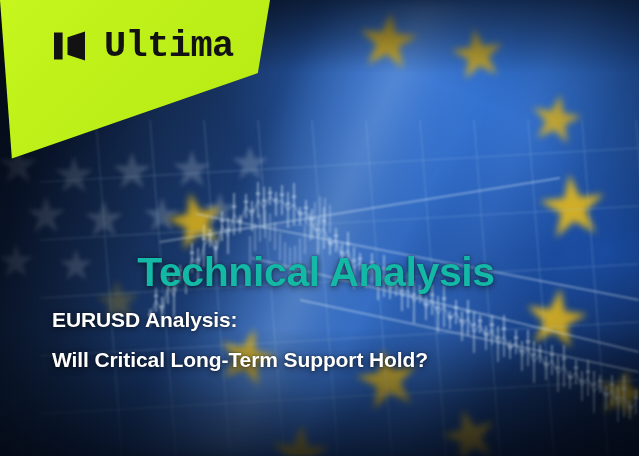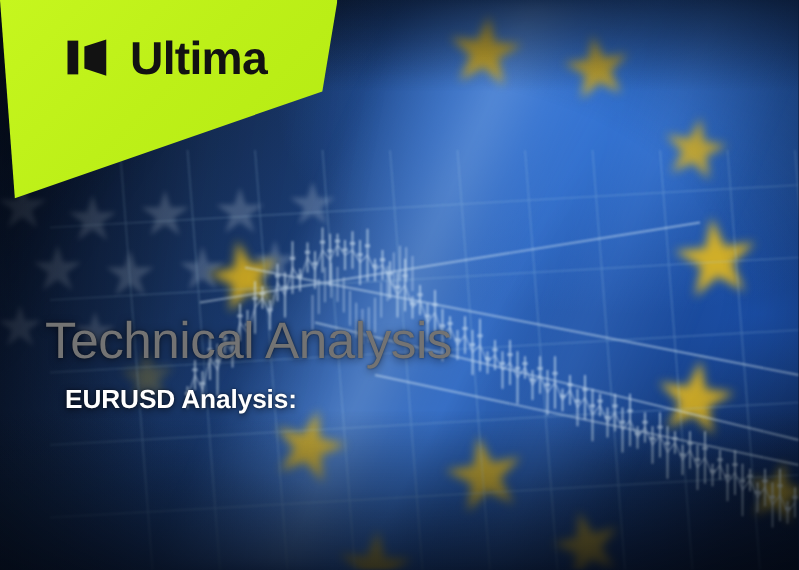--- a/index.html
+++ b/index.html
@@ -76,46 +76,47 @@
   #logo-lockup {
     position: absolute;
     left: 52px; top: 26px;
     display: flex;
     align-items: center;
     gap: 12px;
     z-index: 7;
   }
   #logo-mark { display: block; }
   #logo-wordmark {
-    font-family: Liberation Sans, sans-serif;
+    font-family: Liberation Mono, monospace;
     font-size: 37px;
     font-weight: 700;
     letter-spacing: -0.6px;
     color: #121212;
     line-height: 1;
     white-space: nowrap;
   }
 
   
   #headline-block {
     position: absolute;
     left: 36px;
     top: 252px;
     z-index: 8;
     width: 560px;
   }
   #headline-title {
     font-size: 41px;
-    font-weight: 400;
-    color: #737373;
+    font-weight: 700;
+    color: #14b8a6;
     letter-spacing: -0.4px;
     line-height: 1.0;
     margin: 0 0 16px 0;
     text-shadow: 0 2px 7px rgba(0,0,0,0.55), 0 0 2px rgba(0,0,0,0.5);
     white-space: nowrap;
+    text-align: center;
   }
   .headline-sub {
     font-size: 21px;
     font-weight: 700;
     color: #ffffff;
     letter-spacing: -0.1px;
     line-height: 1.0;
     margin: 16px;
     text-shadow: 0 2px 6px rgba(0,0,0,0.62), 0 0 2px rgba(0,0,0,0.5);
     white-space: nowrap;
@@ -396,15 +397,16 @@
     <svg id="logo-mark" width="40" height="40" viewBox="0 0 40 40">
       <rect x="2" y="6.5" width="8.6" height="27" fill="#121212"></rect>
       <path d="M15.5 11.2 L33 5.5 L33 34.5 L15.5 28.8 Z" fill="#121212"></path>
     </svg>
     <div id="logo-wordmark">Ultima</div>
   </div>
 
   <div id="headline-block">
     <h1 id="headline-title">Technical Analysis</h1>
     <p id="headline-sub-1" class="headline-sub">EURUSD Analysis:</p>
+    <p id="headline-sub-2" class="headline-sub">Will Critical Long-Term Support Hold?</p>
   </div>
 
 </div>
 
 </body></html>

